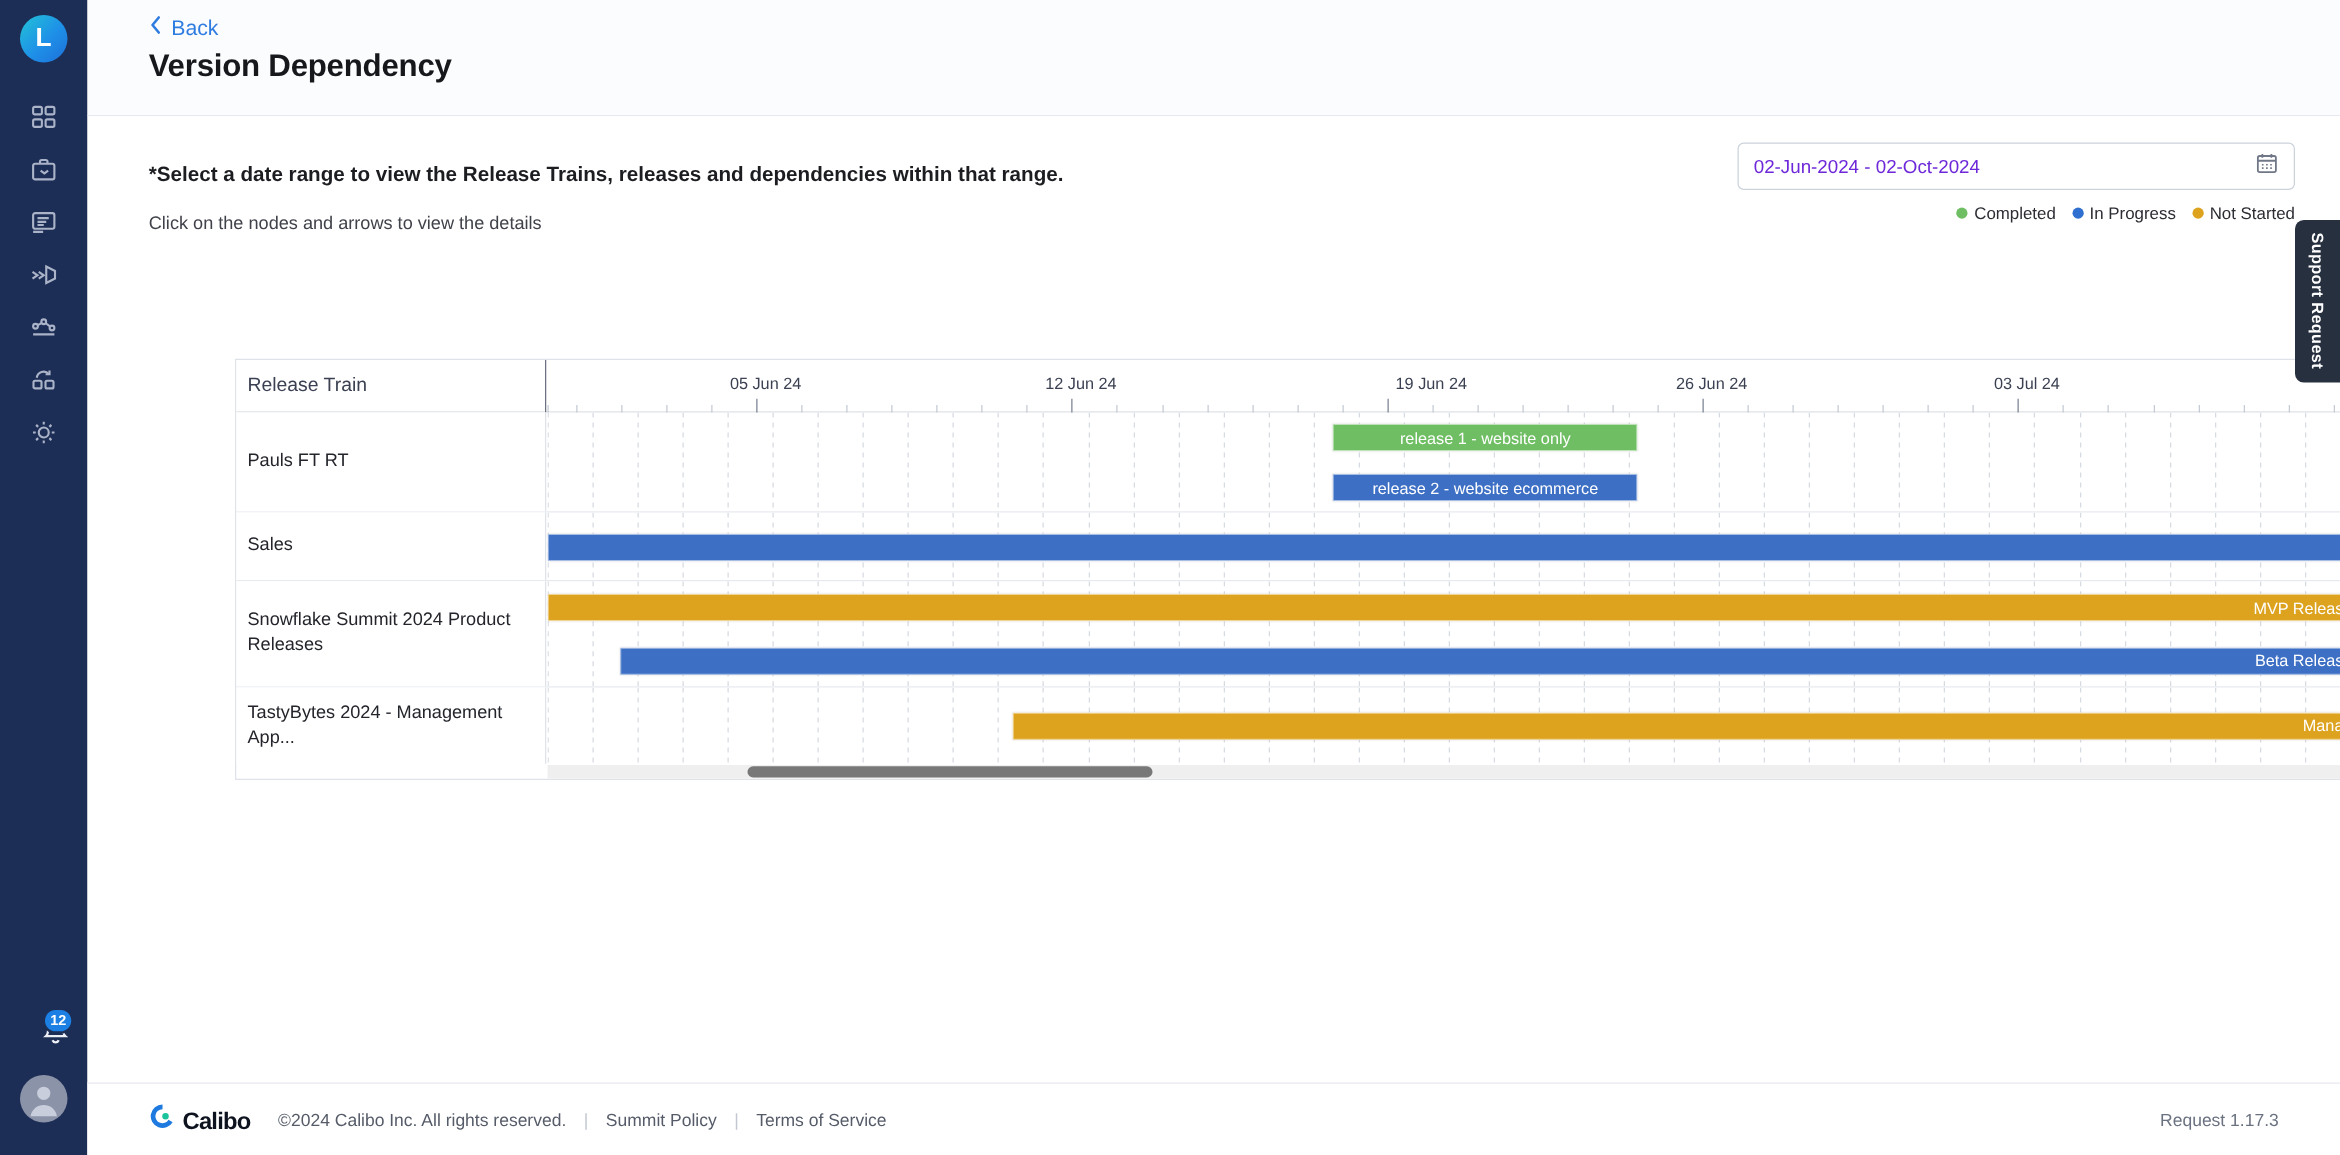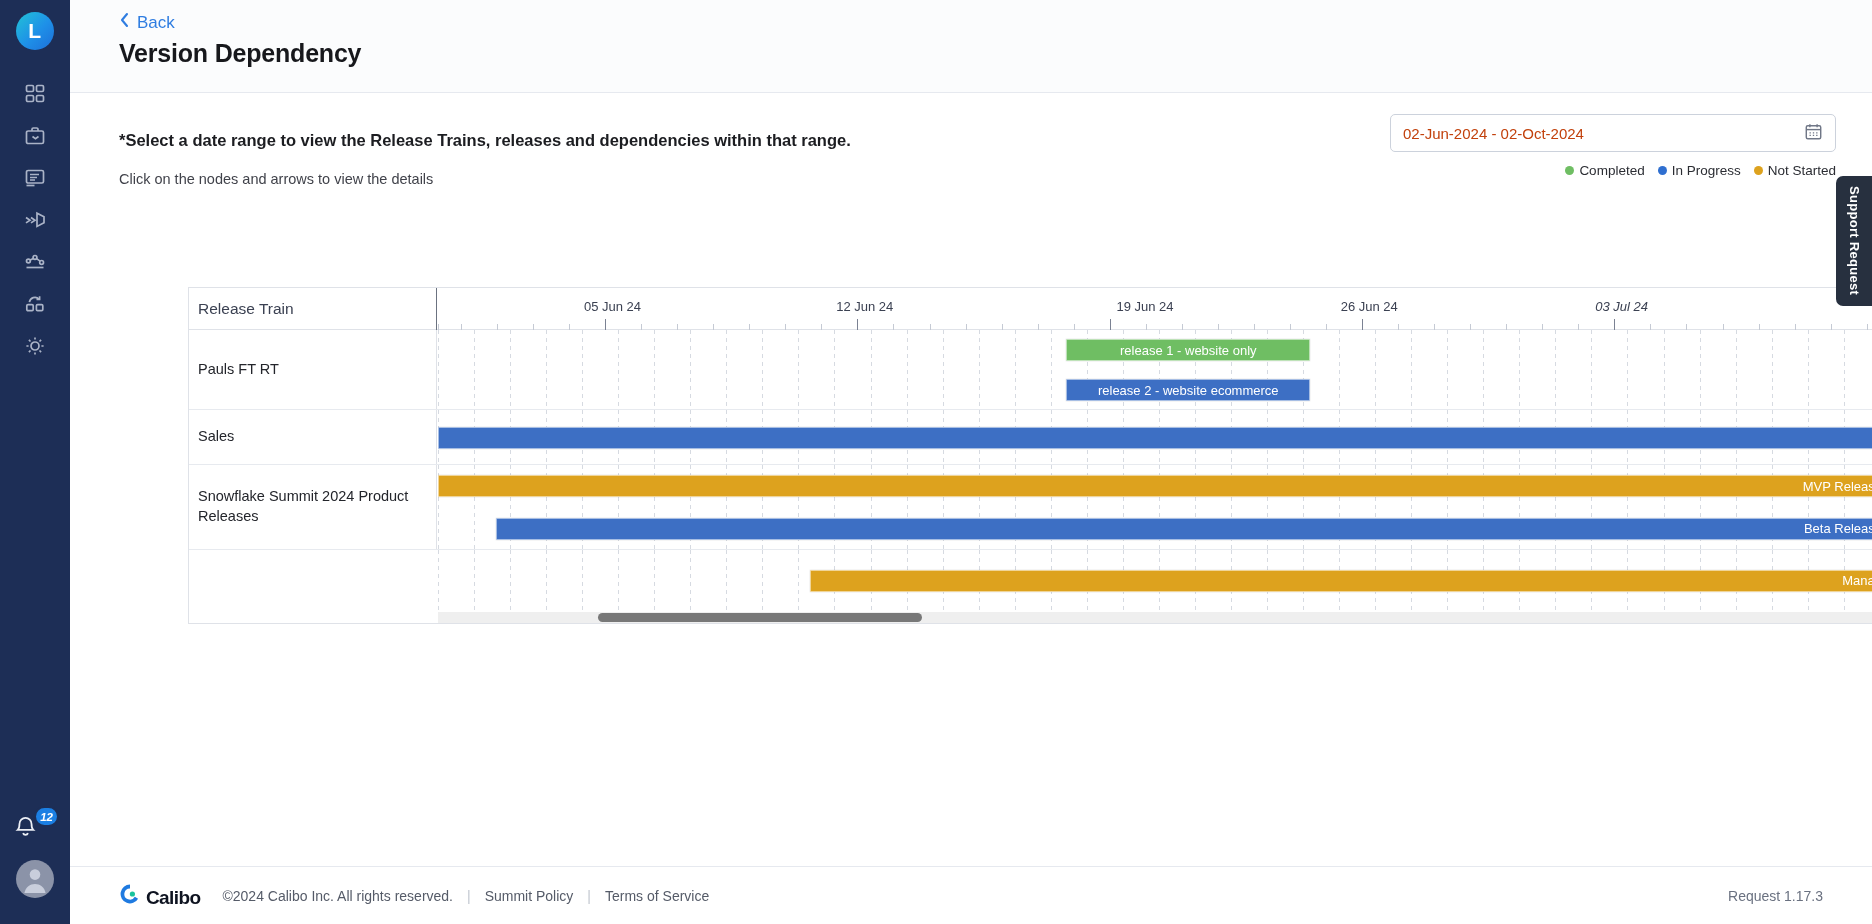--- a/index.html
+++ b/index.html
@@ -28,21 +28,21 @@
   .nav-icons { margin-top: 23px; display: flex; flex-direction: column; gap: 0px; align-items: center; }
   .nav-item {
     width: 52px; height: 42px; display: flex; align-items: center; justify-content: center;
     cursor: pointer;
   }
   .nav-item svg { display: block; }
   .sidebar-bottom {
     position: absolute; bottom: 0; left: 0; width: 70px;
     display: flex; flex-direction: column; align-items: center;
   }
-  .bell-wrap { position: relative; width: 44px; height: 44px; display:flex; align-items:center; justify-content:flex-start; margin-bottom: 10px; cursor: pointer; font-style: italic;}
+  .bell-wrap { position: relative; width: 44px; height: 44px; display:flex; align-items:center; justify-content:flex-end; margin-bottom: 10px; cursor: pointer;}
   .badge {
     position: absolute; top: 0px; right: -2px;
     min-width: 21px; height: 21px; padding: 0 4px; border-radius: 11px;
     background: #1b7fe3; color: #fff; font-size: 11.5px; font-weight: 600;
     display: flex; align-items: center; justify-content: center;
     border: 2px solid #1d2e56;
   }
   .avatar {
     width: 38px; height: 38px; border-radius: 50%; background: #8b93a8;
     display: flex; align-items: center; justify-content: center;
@@ -73,21 +73,21 @@
   .subinstr {
     position: absolute; left: 49px; top: 78px;
     font-size: 14.5px; color: #40424a;
   }
 
   .daterange {
     position: absolute; right: 36px; top: 21px; width: 446px; height: 38px;
     border: 1px solid #ccd2dc; border-radius: 5px; background: #fff;
     display: flex; align-items: center; padding: 0 12px; cursor: pointer;
   }
-  .daterange-text { font-size: 15px; color: #c2410c; flex: 1; }
+  .daterange-text { font-size: 15px; color: #6d28d9; flex: 1; }
 
   .legend {
     position: absolute; right: 36px; top: 70px;
     display: flex; align-items: center; gap: 13px;
     font-size: 13.5px; color: #2b2d33;
   }
   .legend-item { display: flex; align-items: center; gap: 5px; }
   .dot { width: 9px; height: 9px; border-radius: 50%; display: inline-block; }
 
   
@@ -318,21 +318,21 @@
     </div>
 
     <div class="gantt">
       <div class="gantt-head">
         <div class="col-head">Release Train</div>
         <div class="axis" id="axis">
             <div class="axis-label" style="left: 12%;">05 Jun 24</div>
             <div class="axis-label" style="left: 29.35%;">12 Jun 24</div>
             <div class="axis-label" style="left: 46.7%; margin-left: 28px;">19 Jun 24</div>
             <div class="axis-label" style="left: 64.05%;">26 Jun 24</div>
-            <div class="axis-label" style="left: 81.4%; font-style: italic;">03 Jul 24</div>
+            <div class="axis-label" style="left: 81.4%;">03 Jul 24</div>
             <div class="axis-tick minor" style="left: 0%;"></div>
             <div class="axis-tick minor" style="left: 1.579%;"></div>
             <div class="axis-tick minor" style="left: 4.058%;"></div>
             <div class="axis-tick minor" style="left: 6.537%;"></div>
             <div class="axis-tick minor" style="left: 9.016%;"></div>
             <div class="axis-tick major" style="left: 11.495%;"></div>
             <div class="axis-tick minor" style="left: 13.974%;"></div>
             <div class="axis-tick minor" style="left: 16.453%;"></div>
             <div class="axis-tick minor" style="left: 18.932%;"></div>
             <div class="axis-tick minor" style="left: 21.411%;"></div>
@@ -504,20 +504,21 @@
               <div class="vgrid" style="left: 86.765%;"></div>
               <div class="vgrid" style="left: 89.244%;"></div>
               <div class="vgrid" style="left: 91.723%;"></div>
               <div class="vgrid" style="left: 94.202%;"></div>
               <div class="vgrid" style="left: 96.681%;"></div>
               <div class="bar right-lab" style="left: 0%; width: 100%; top: 10.25px; background: rgb(221, 162, 30);">MVP Release</div>
               <div class="bar right-lab" style="left: 4%; width: 96%; top: 52.75px; background: rgb(61, 111, 196);">Beta Release</div>
             </div>
           </div>
           <div class="row" style="height: 61px;">
+            <div class="row-label">TastyBytes 2024 - Management App...</div>
             <div class="row-track">
               <div class="vgrid" style="left: 0%;"></div>
               <div class="vgrid" style="left: 2.479%;"></div>
               <div class="vgrid" style="left: 4.958%;"></div>
               <div class="vgrid" style="left: 7.437%;"></div>
               <div class="vgrid" style="left: 9.916%;"></div>
               <div class="vgrid" style="left: 12.395%;"></div>
               <div class="vgrid" style="left: 14.874%;"></div>
               <div class="vgrid" style="left: 17.353%;"></div>
               <div class="vgrid" style="left: 19.832%;"></div>

